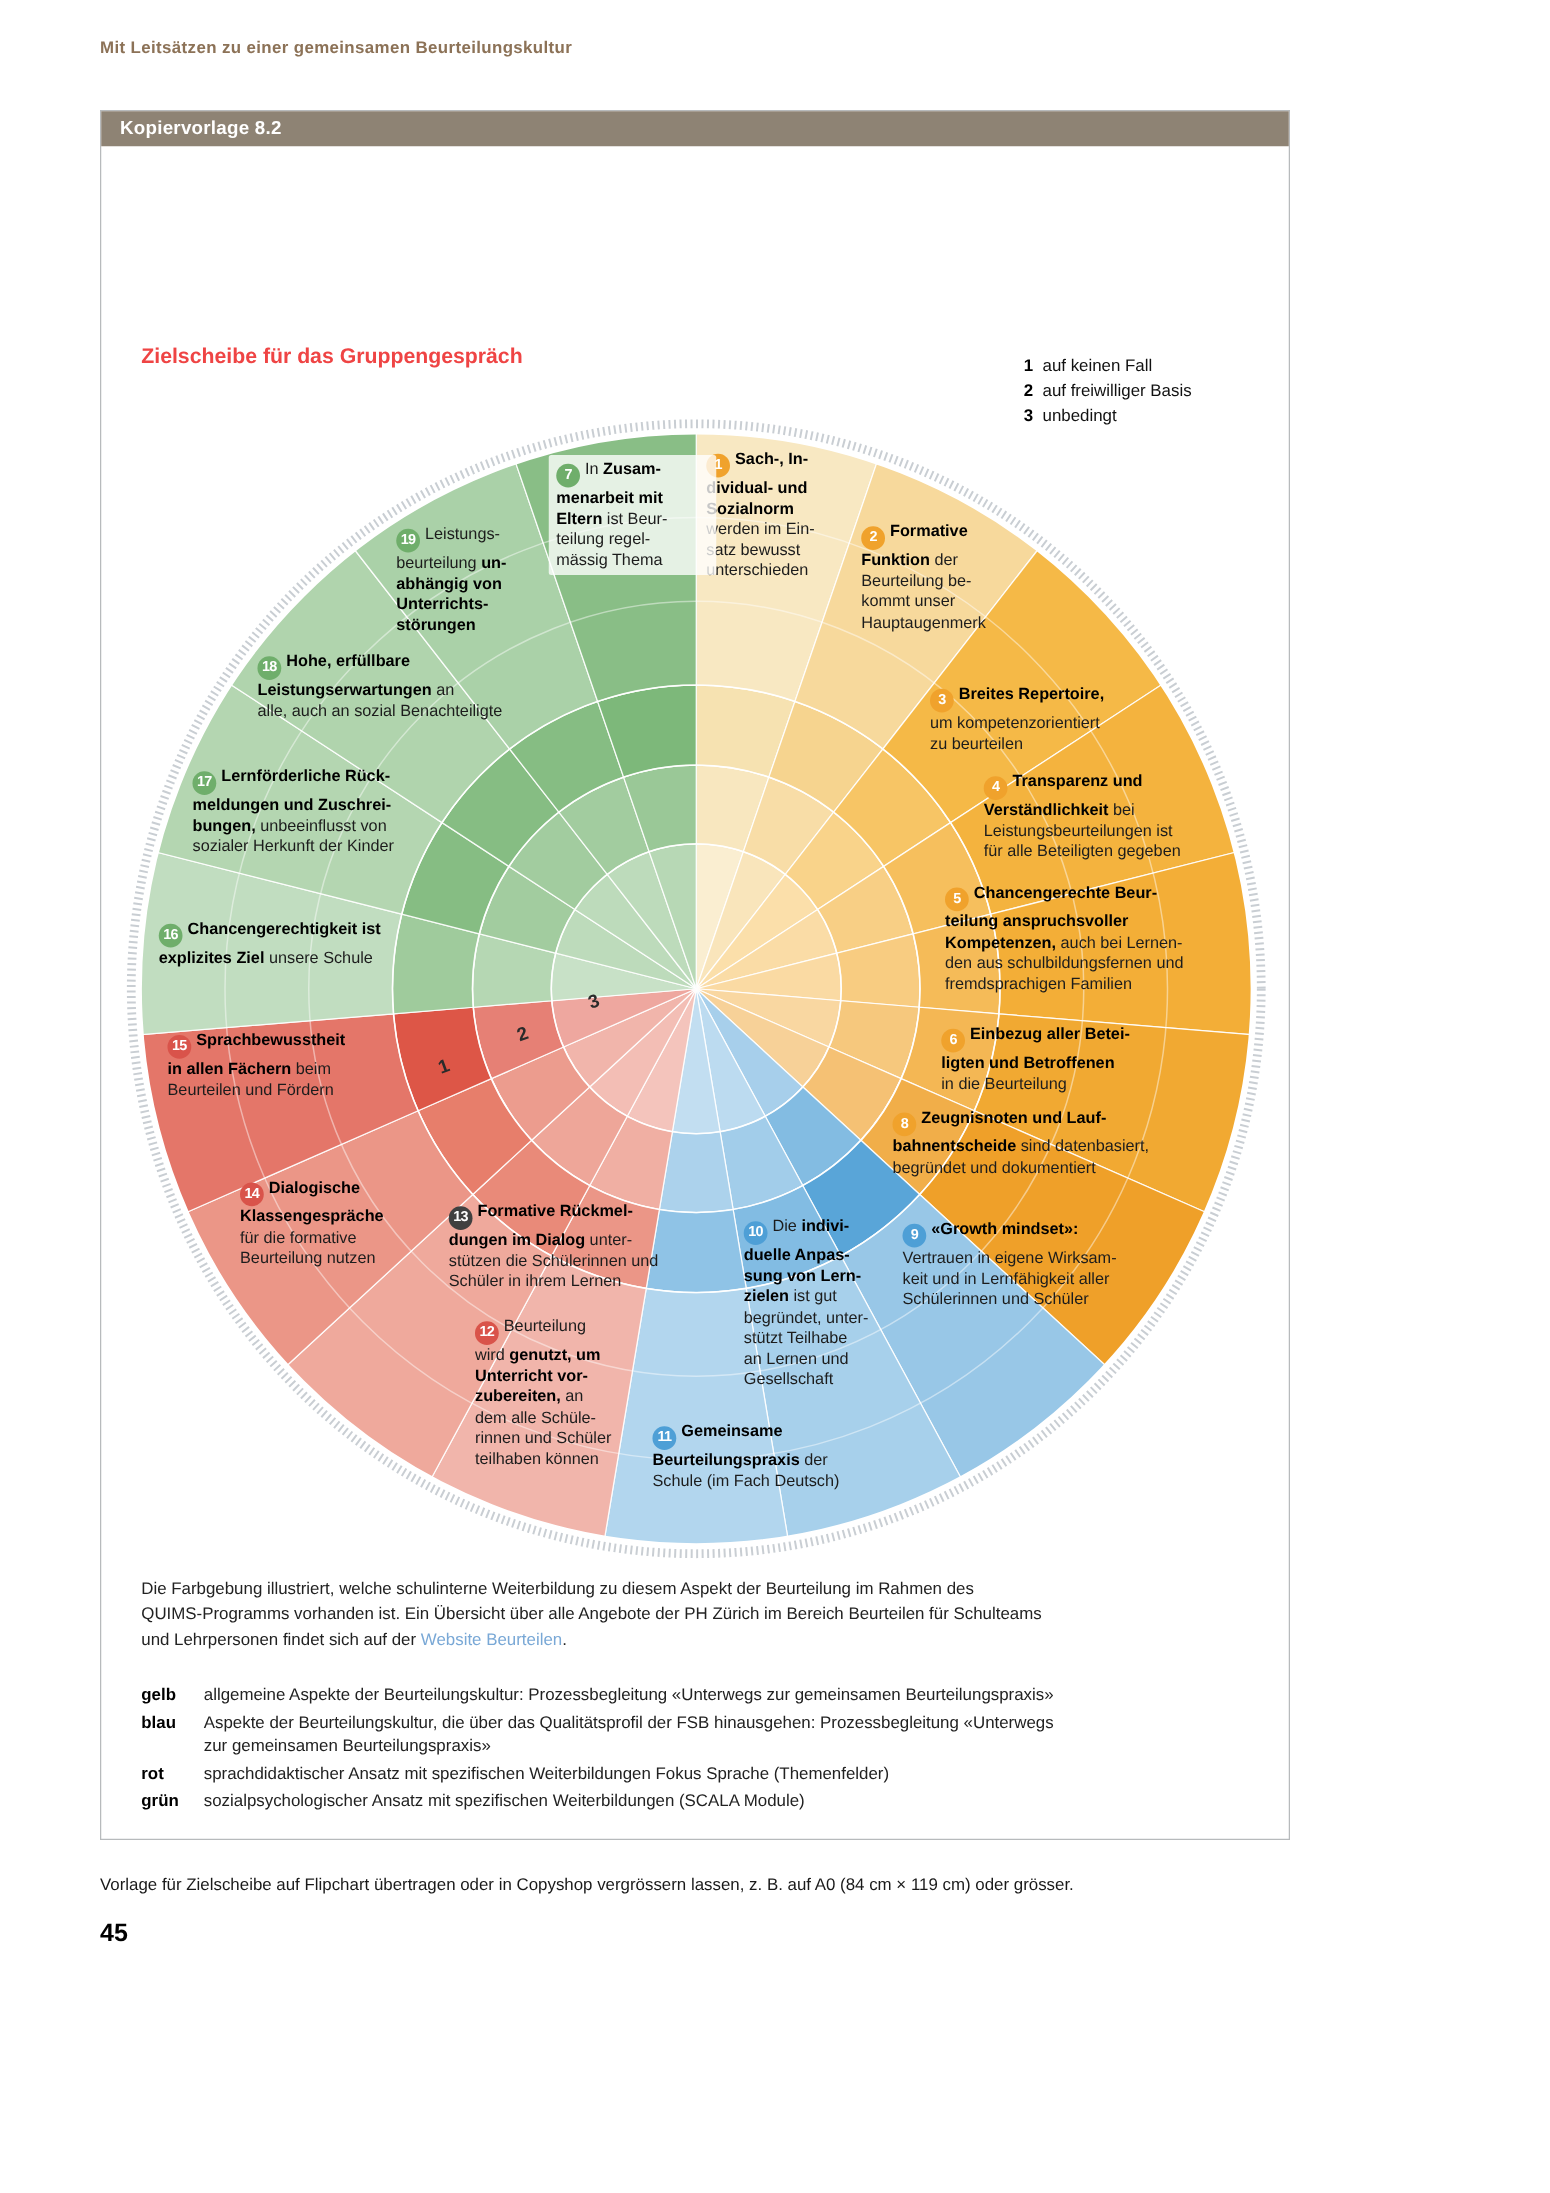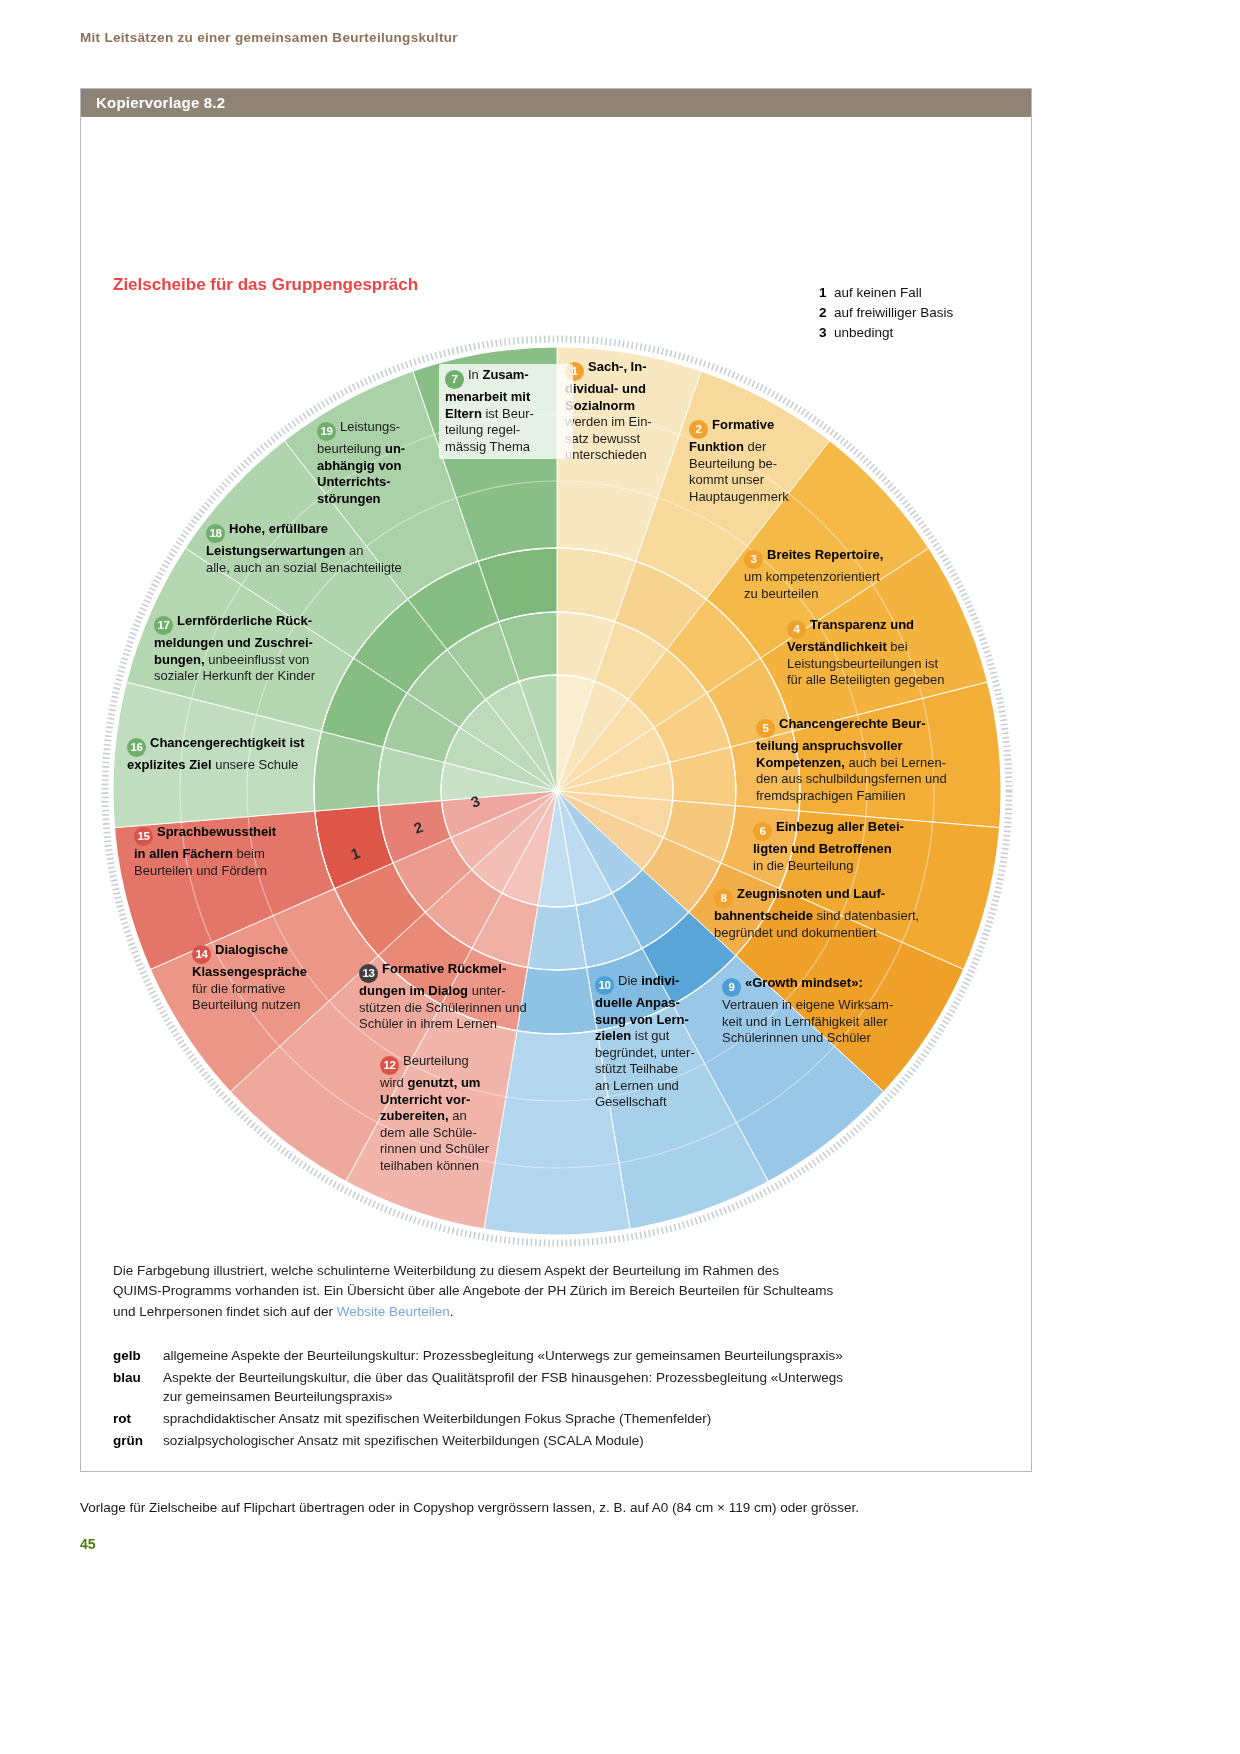--- a/index.html
+++ b/index.html
@@ -27,40 +27,40 @@
          margin-right:4px;vertical-align:-4px;letter-spacing:-.5px;}
   .bg-strong{background:rgba(255,255,255,.78);padding:3px 6px 4px;border-radius:2px;}
   .blk-7{left:358px;top:275px;width:122px;}
   .blk-1{left:484px;top:270px;width:112px;}
   .blk-2{left:608px;top:328px;width:164px;}
   .blk-19{left:236px;top:330px;width:134px;}
   .blk-18{left:125px;top:432px;width:258px;}
   .blk-3{left:663px;top:458px;width:196px;}
   .blk-4{left:706px;top:528px;width:212px;}
   .blk-17{left:73px;top:524px;width:238px;}
-  .blk-5{left:675px;top:617px;width:252px;margin-top:10px;}
+  .blk-5{left:675px;top:617px;width:252px;}
   .blk-16{left:46px;top:646px;width:244px;}
   .blk-6{left:672px;top:730px;width:210px;}
   .blk-15{left:53px;top:735px;width:200px;}
   .blk-8{left:633px;top:797px;width:268px;}
   .blk-14{left:111px;top:853px;width:180px;}
   .blk-13{left:278px;top:872px;width:218px;}
   .blk-9{left:641px;top:886px;width:232px;}
   .blk-10{left:514px;top:884px;width:126px;}
   .blk-12{left:299px;top:964px;width:148px;}
   .blk-11{left:441px;top:1048px;width:202px;}
   .description{position:absolute;left:32px;top:1172px;width:905px;font-size:13.5px;
                line-height:1.5;color:#222;white-space:pre-line;}
   .link{color:var(--link,#79A8D6);}
   .color-legend{position:absolute;left:32px;top:1258px;width:905px;font-size:13.5px;color:#222;}
   .cl-row{display:grid;grid-template-columns:50px 1fr;margin-bottom:3px;line-height:1.4;}
   .cl-term{font-weight:bold;color:#000;}
   .cl-text{white-space:pre-line;}
   .footer-note{position:absolute;left:80px;top:1484px;font-size:13.5px;color:#1a1a1a;margin-top:16px;}
-  .page-number{position:absolute;left:80px;top:1536px;font-size:14px;font-weight:bold;color:#4d7c0f;}
+  .page-number{position:absolute;left:80px;top:1536px;font-size:20px;font-weight:bold;color:#000000;}
 </style>
 </head>
 <body>
 
 <div class="page">
 
   <div class="doc-header">Mit Leitsätzen zu einer gemeinsamen Beurteilungskultur</div>
 
   <div class="frame">
     <div class="bar">Kopiervorlage 8.2</div>
@@ -202,20 +202,23 @@
 keit und in Lernfähigkeit aller
 Schülerinnen und Schüler</span></span></div>
     <div class="blk blk-10"><span class="badge" style="background: rgb(78, 159, 214);">10</span><span class="rich"><span>Die </span><b>indivi-
 duelle Anpas-
 sung von Lern-
 zielen</b><span> ist gut
 begründet, unter-
 stützt Teilhabe
 an Lernen und
 Gesellschaft</span></span></div>
+    <div class="blk blk-11"><span class="badge" style="background: rgb(78, 159, 214);">11</span><span class="rich"><b>Gemeinsame
+Beurteilungspraxis</b><span> der
+Schule (im Fach Deutsch)</span></span></div>
     <div class="blk blk-12"><span class="badge" style="background: rgb(217, 83, 74);">12</span><span class="rich"><span>Beurteilung
 wird </span><b>genutzt, um
 Unterricht vor-
 zubereiten,</b><span> an
 dem alle Schüle-
 rinnen und Schüler
 teilhaben können</span></span></div>
     <div class="blk blk-13"><span class="badge" style="background: #404040;">13</span><span class="rich"><b>Formative Rückmel-
 dungen im Dialog</b><span> unter-
 stützen die Schülerinnen und

